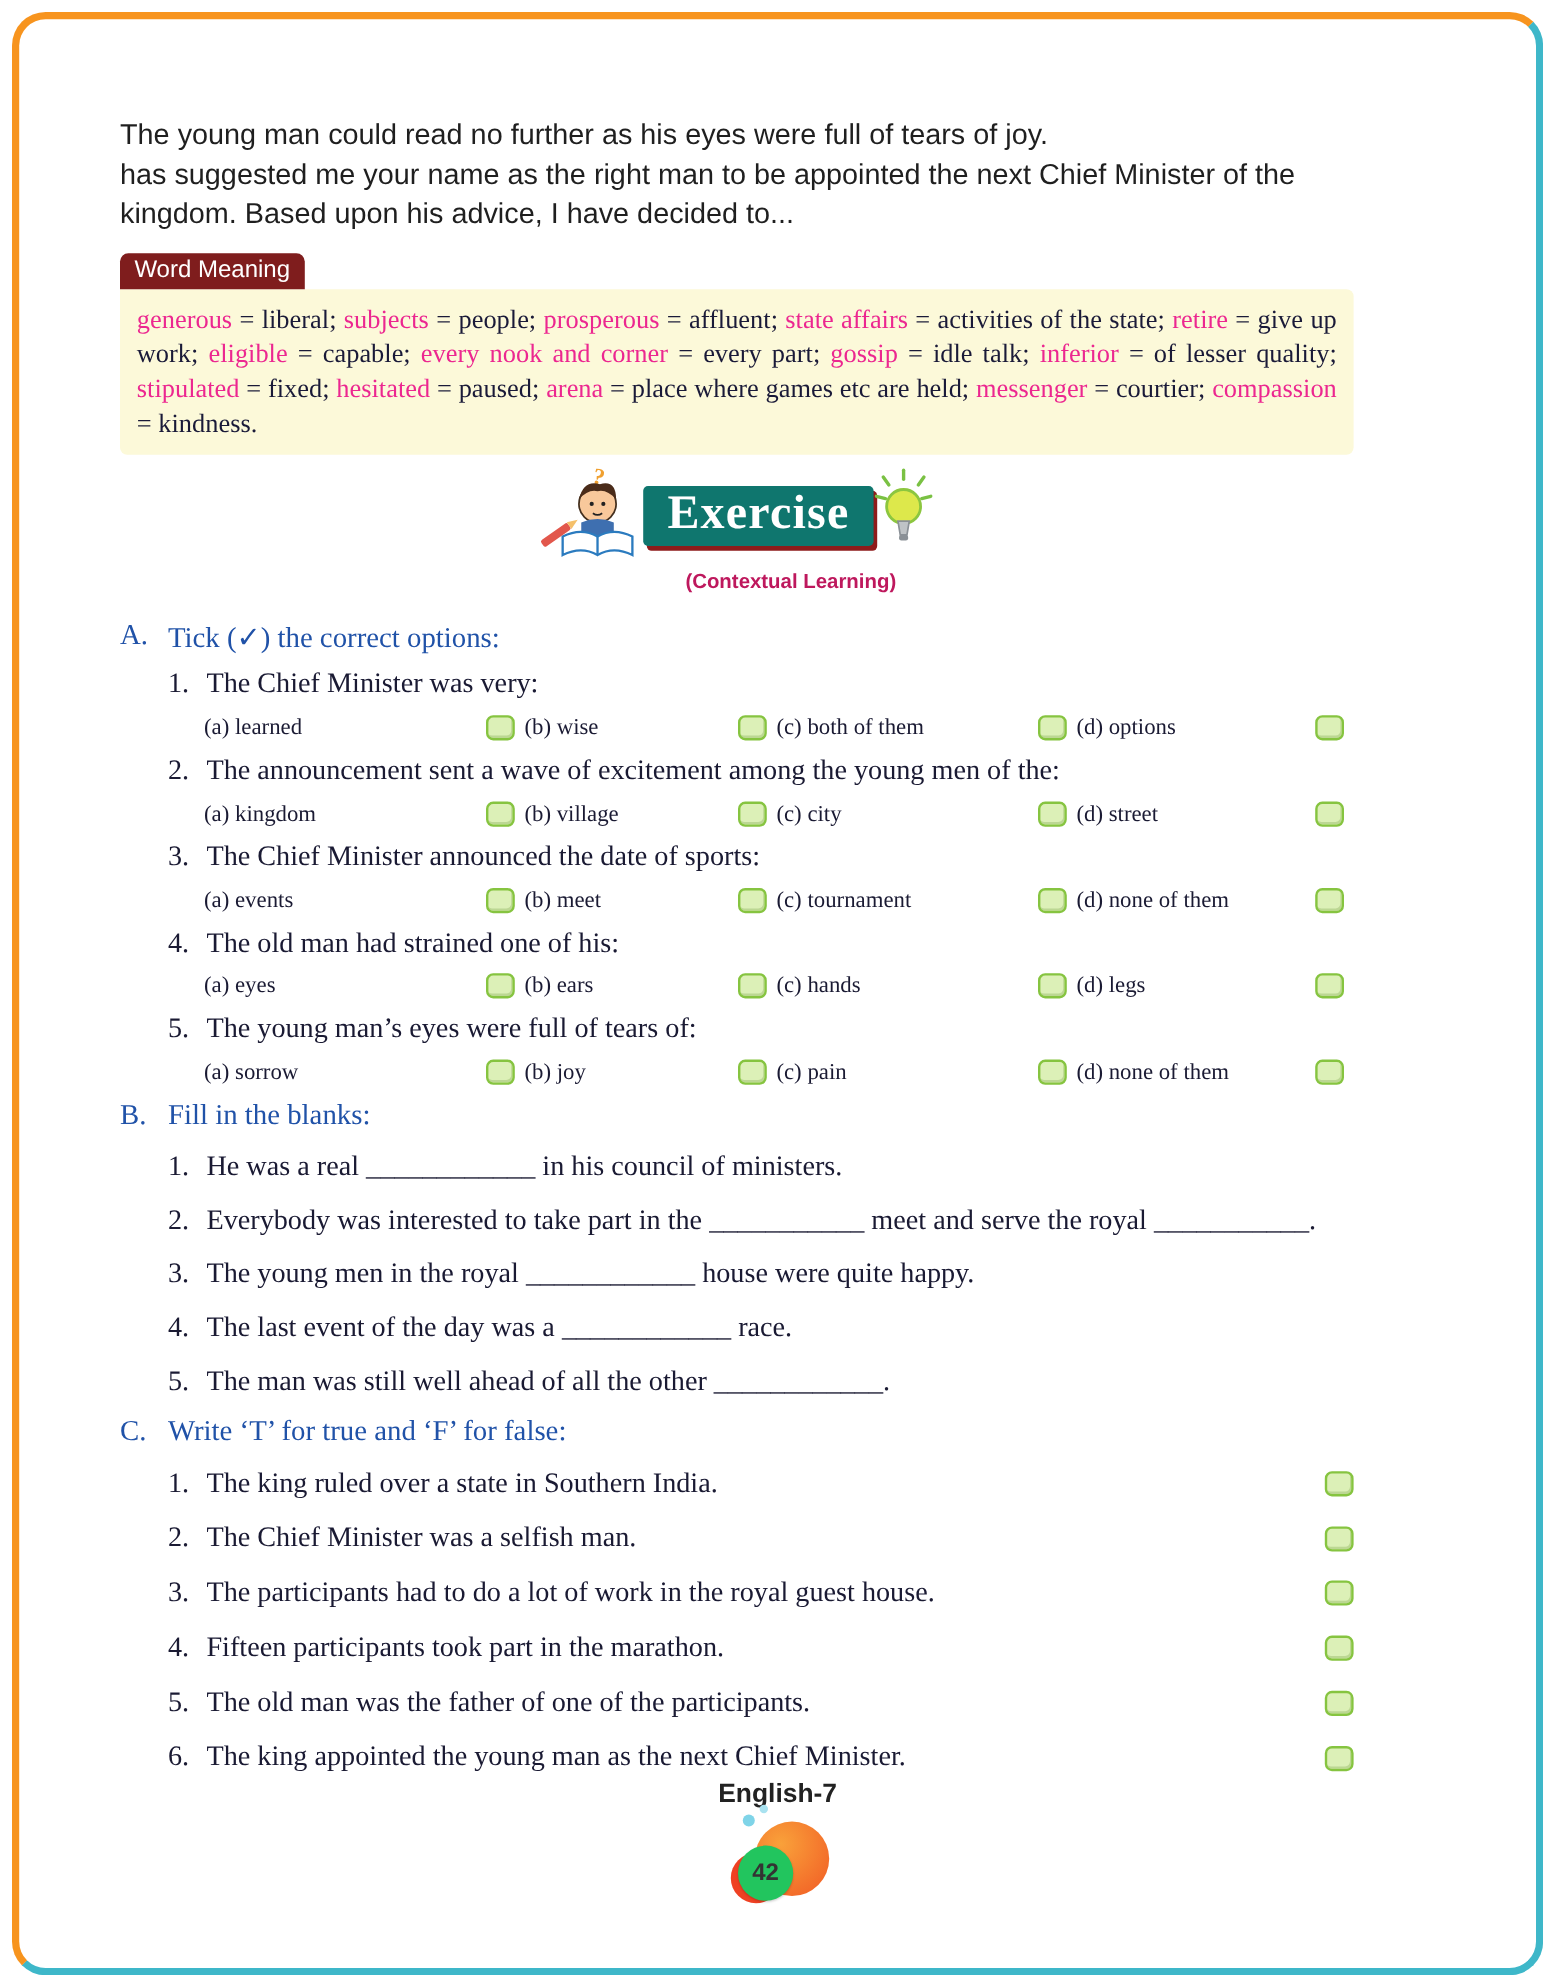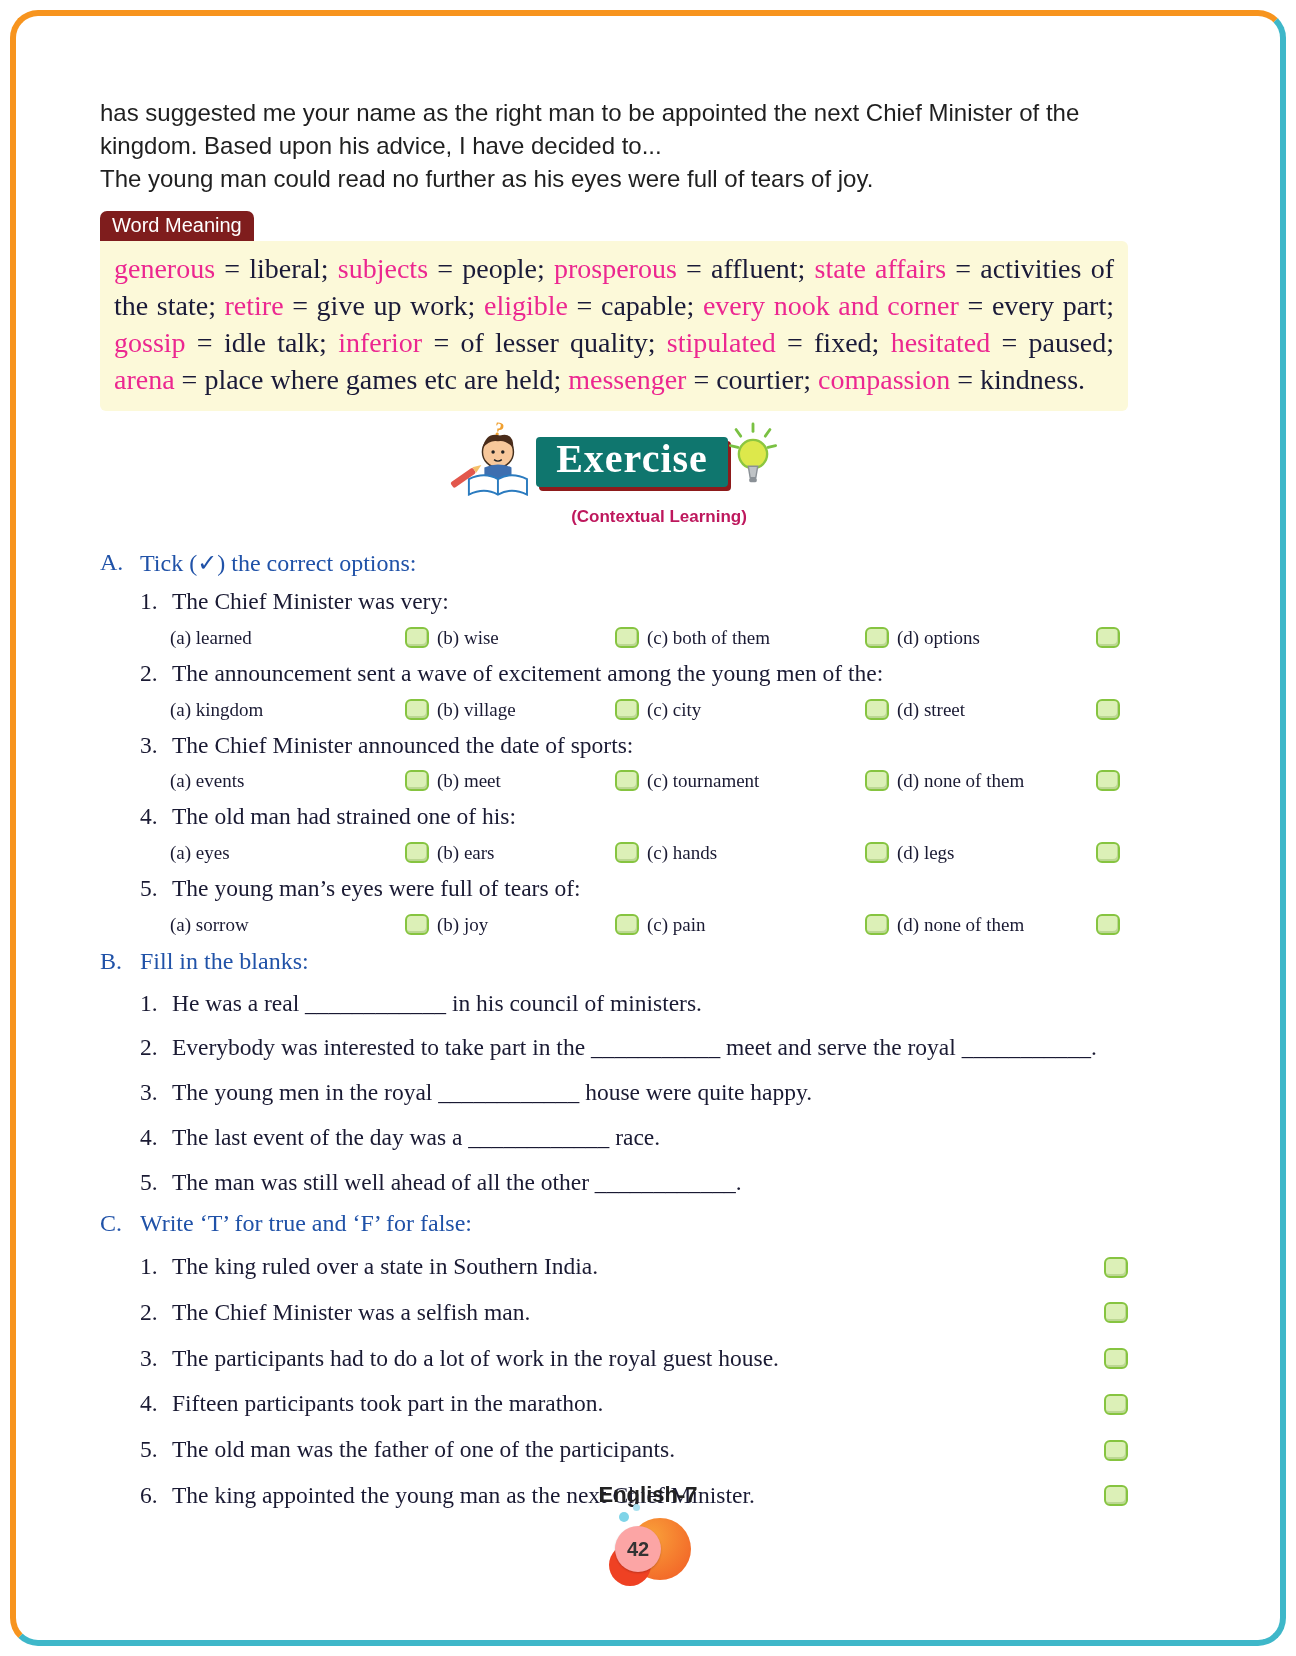--- a/index.html
+++ b/index.html
@@ -19,21 +19,21 @@
   .story{
     font-family:"Liberation Sans", sans-serif;font-size:24px;line-height:1.38;
     color:#1f1f1f;margin:0;
   }
   .wm-tab{
     display:inline-block;background:#7f1d1d;color:#fff;
     font-family:"Liberation Sans", sans-serif;font-size:20px;
     padding:3px 12px 4px;border-radius:7px 7px 0 0;margin-top:16px;
   }
   .wm-box{
-    background:#FCF9D9;padding:10px 14px 12px;font-size:28px;line-height:1.32;
+    background:#FCF9D9;padding:10px 14px 12px;font-size:22px;line-height:1.32;
     text-align:justify;color:#1a1a38;border-radius:0 6px 6px 6px;
   }
   .wm-term{color:#EC2790;}
   .wm-def{color:#1a1a38;}
 
   .exercise-wrap{position:relative;height:118px;margin-top:8px;}
   .banner-row{display:flex;justify-content:center;align-items:center;}
   .boy-svg{width:100px;height:92px;margin-right:-10px;margin-bottom:-6px;}
   .ribbon{
     background:#0f766e;color:#fff;font-weight:bold;font-size:40px;
@@ -77,34 +77,34 @@
     position:absolute;right:2px;top:6px;width:62px;height:62px;border-radius:50%;
     background:radial-gradient(circle at 35% 30%, #F9A13A, #F15A24);
   }
   .blob .small{
     position:absolute;left:6px;bottom:2px;width:42px;height:42px;border-radius:50%;
     background:#EF4123;
   }
   .blob .dot1{position:absolute;left:16px;top:0;width:10px;height:10px;border-radius:50%;background:#7FD4E8;}
   .blob .dot2{position:absolute;left:30px;top:-8px;width:7px;height:7px;border-radius:50%;background:#A9E2F0;}
   .page-circle{
-    position:absolute;left:12px;top:14px;width:46px;height:46px;background:#fca5a5;
+    position:absolute;left:12px;top:26px;width:46px;height:46px;background:#22c55e;
     border-radius:50%;display:flex;align-items:center;justify-content:center;
     font-size:20px;color:#333;box-shadow:0 1px 2px rgba(0,0,0,.2);
   }
 </style>
 </head>
 <body>
 
 <div class="frame"></div>
 
 <div class="content">
 
+  <p class="story">The young man could read no further as his eyes were full of tears of joy.</p>
   <p class="story">has suggested me your name as the right man to be appointed the next Chief Minister of the kingdom. Based upon his advice, I have decided to...</p>
-  <p class="story">The young man could read no further as his eyes were full of tears of joy.</p>
 
   <div class="wm-tab">Word Meaning</div>
   <div class="wm-box">
     <span><span class="wm-term">generous</span><span class="wm-def"> = liberal; </span><span class="wm-term">subjects</span><span class="wm-def"> = people; </span><span class="wm-term">prosperous</span><span class="wm-def"> = affluent; </span><span class="wm-term">state affairs</span><span class="wm-def"> = activities of the state; </span><span class="wm-term">retire</span><span class="wm-def"> = give up work; </span><span class="wm-term">eligible</span><span class="wm-def"> = capable; </span><span class="wm-term">every nook and corner</span><span class="wm-def"> = every part; </span><span class="wm-term">gossip</span><span class="wm-def"> = idle talk; </span><span class="wm-term">inferior</span><span class="wm-def"> = of lesser quality; </span><span class="wm-term">stipulated</span><span class="wm-def"> = fixed; </span><span class="wm-term">hesitated</span><span class="wm-def"> = paused; </span><span class="wm-term">arena</span><span class="wm-def"> = place where games etc are held; </span><span class="wm-term">messenger</span><span class="wm-def"> = courtier; </span><span class="wm-term">compassion</span><span class="wm-def"> = kindness.</span></span>
   </div>
 
   <div class="exercise-wrap">
     <div class="banner-row">
       <svg class="boy-svg" viewBox="0 0 100 95" xmlns="http://www.w3.org/2000/svg">
         <text x="48" y="16" font-size="20" fill="#F0A030" font-weight="bold" transform="rotate(14 48 10)">?</text>

